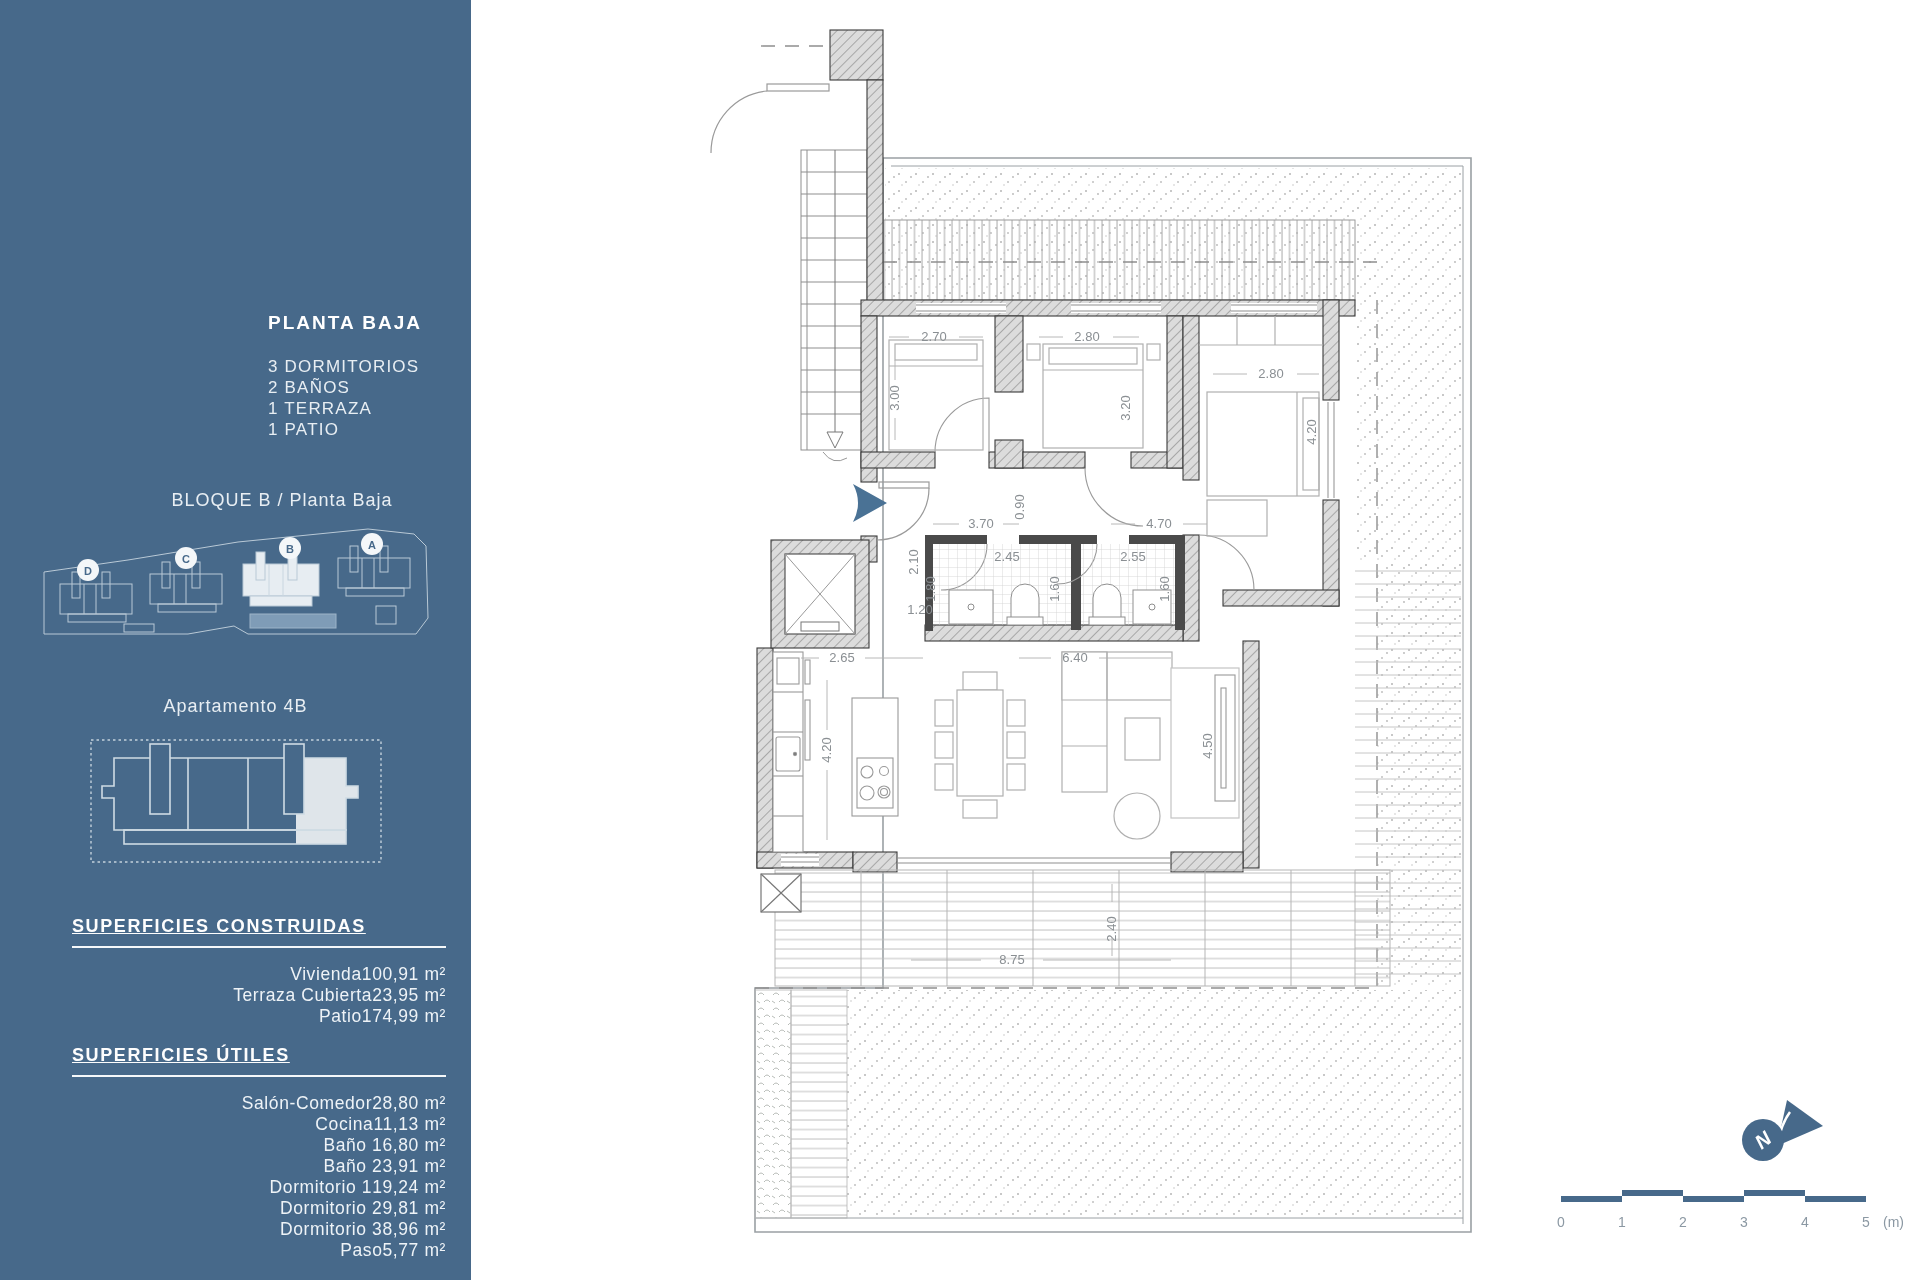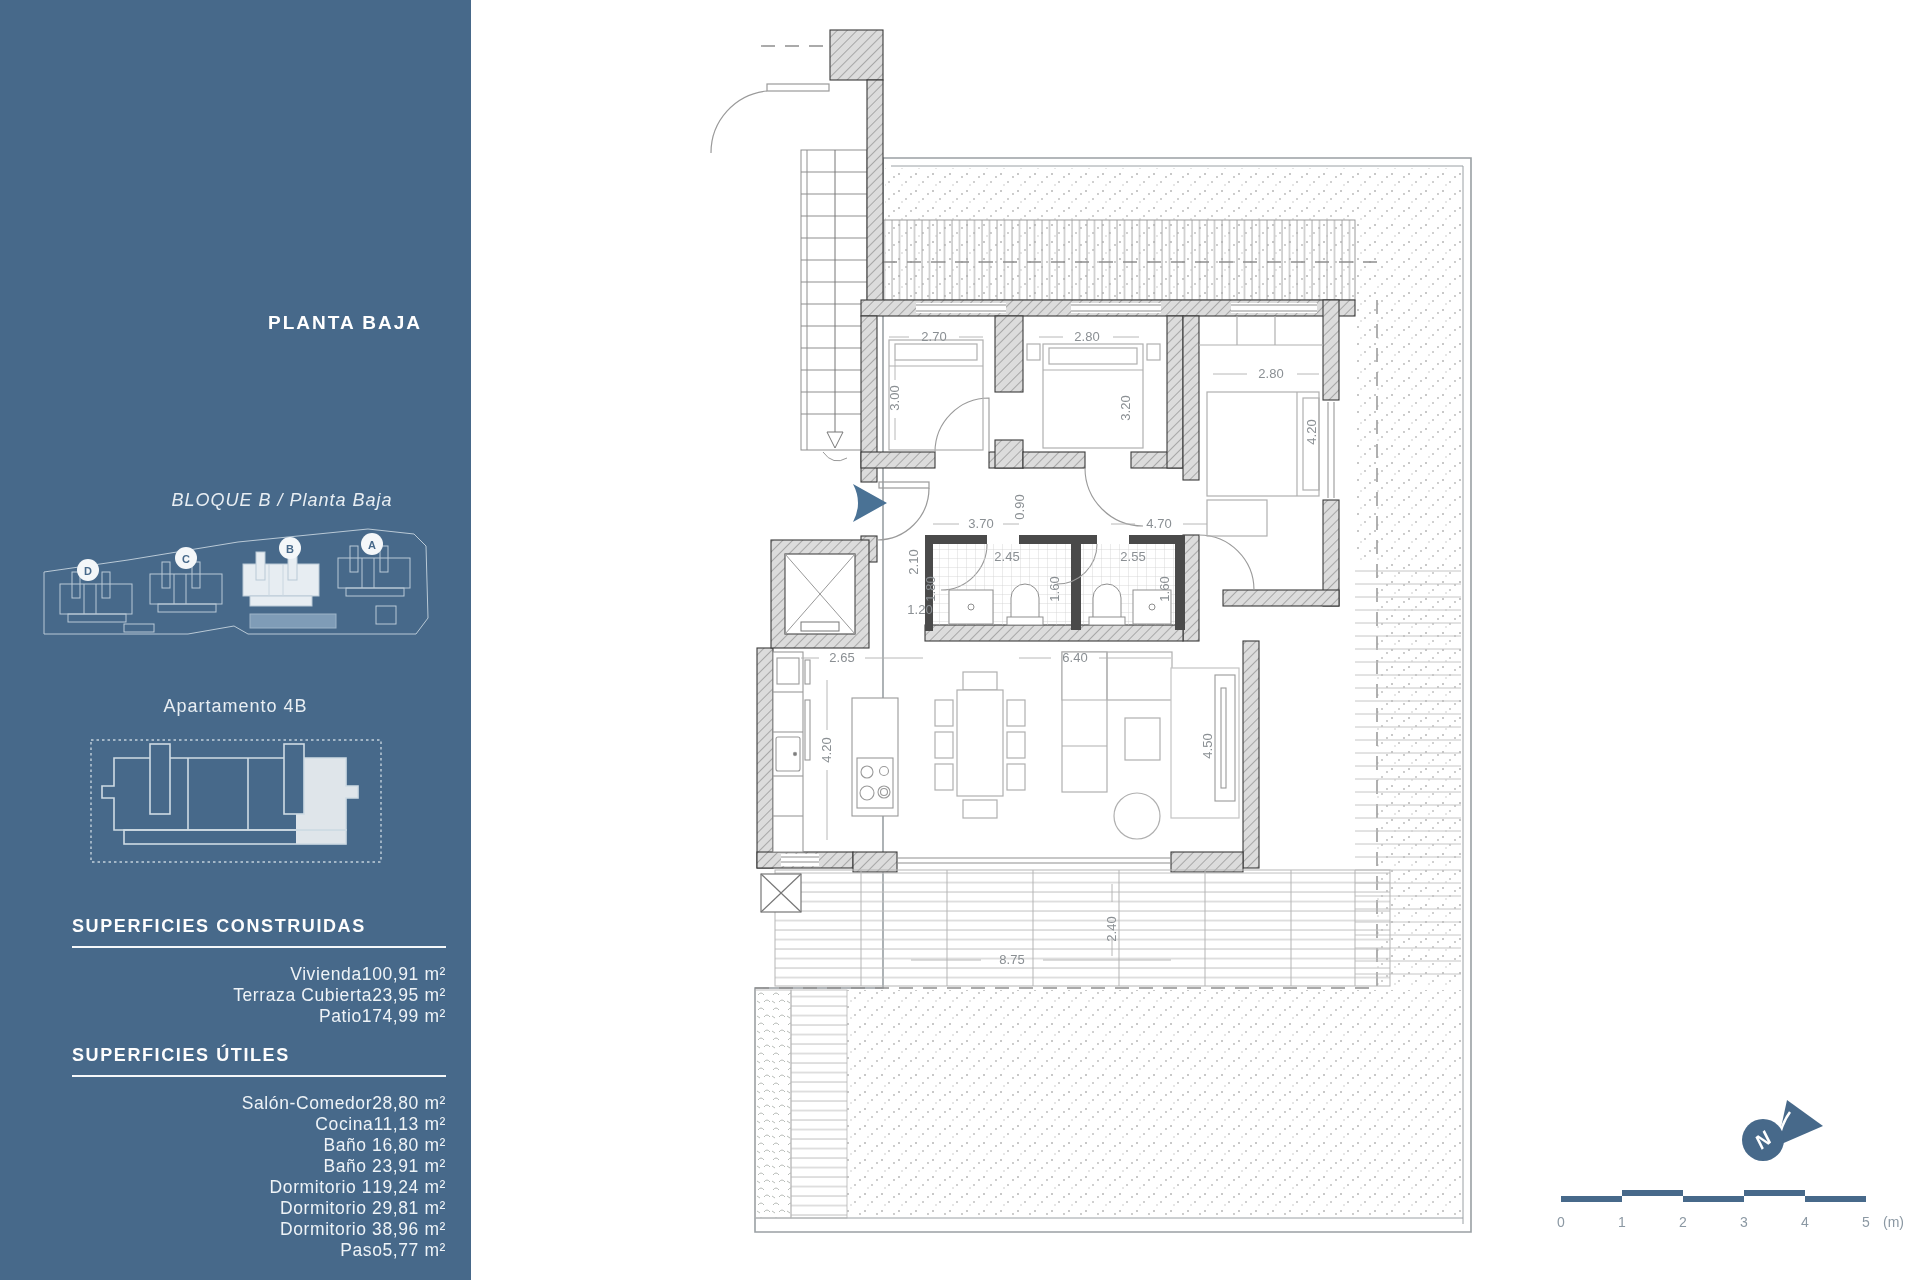--- a/index.html
+++ b/index.html
@@ -6,47 +6,53 @@
     font-family:"Liberation Sans",sans-serif;background:#ffffff;}
   .page{position:relative;width:1920px;height:1280px;background:#be185d;}
 
   
   .sidebar{position:absolute;left:0;top:0;width:471px;height:1280px;background:#47698a;color:#eef3f7;}
   .sb-title{position:absolute;left:268px;top:312px;font-size:19px;font-weight:bold;
     letter-spacing:2px;color:#ffffff;white-space:nowrap;}
   .sb-feats{position:absolute;left:268px;top:356px;font-size:17px;letter-spacing:1.2px;
     line-height:21px;color:#e8eef3;white-space:nowrap;}
   .sb-block-label{position:absolute;left:0;top:490px;width:564px;text-align:center;
-    font-size:18px;letter-spacing:1px;color:#e8eef3;font-style:italic;}
+    font-size:18px;letter-spacing:1px;color:#e8eef3;}
   .sb-site{position:absolute;left:38px;top:522px;}
   .sb-apt-label{position:absolute;left:0;top:696px;width:471px;text-align:center;
     font-size:18px;letter-spacing:1px;color:#e8eef3;}
   .sb-apt{position:absolute;left:88px;top:726px;}
   .sb-tables{position:absolute;left:72px;top:916px;width:374px;}
   .tbl-title{font-size:18px;font-weight:bold;letter-spacing:1.6px;color:#fdfdfd;
-    border-bottom:2px solid #f5f8fa;padding-bottom:9px;margin-bottom:16px;white-space:nowrap;}
+    border-bottom:2px solid #f5f8fa;padding-bottom:9px;margin-bottom:16px;white-space:nowrap;text-decoration:underline;}
   .tbl-title.second{margin-top:18px;}
   .trow{display:flex;justify-content:flex-end;font-size:17.5px;letter-spacing:.6px;
     line-height:21px;color:#eef3f7;}
   .trow .val{text-align:right;}
 
   
   .plan-wrap{position:absolute;left:471px;top:0;width:1449px;height:1280px;background:#fff;}
   svg text.dimtxt{font-family:"Liberation Sans",sans-serif;font-size:13px;fill:#8a8f93;}
   svg text.scaletxt{font-family:"Liberation Sans",sans-serif;font-size:14px;fill:#8b98a3;}
   svg text.sitetxt{font-family:"Liberation Sans",sans-serif;font-size:11px;font-weight:bold;fill:#47698a;}
 </style>
 </head>
 <body>
 
 <div class="page">
 
   <aside class="sidebar">
     <div class="sb-title">PLANTA BAJA</div>
 
+    <div class="sb-feats">
+        <div>3 DORMITORIOS</div>
+        <div>2 BAÑOS</div>
+        <div>1 TERRAZA</div>
+        <div>1 PATIO</div>
+      </div>
 
     <div class="sb-block-label">BLOQUE B / Planta Baja</div>
 
     <svg class="sb-site" width="396" height="136" viewBox="0 0 396 136">
       <g stroke="#b9c9d6" stroke-width="1" fill="none">
         <path d="M6,50 L90,38 L200,20 L330,7 L376,12 L388,24 L390,96 L378,112 L210,112 L196,104 L150,112 L6,112 Z"></path>
 
         <g>
           <rect x="22" y="62" width="72" height="30"></rect>
           <rect x="34" y="50" width="8" height="26"></rect>

